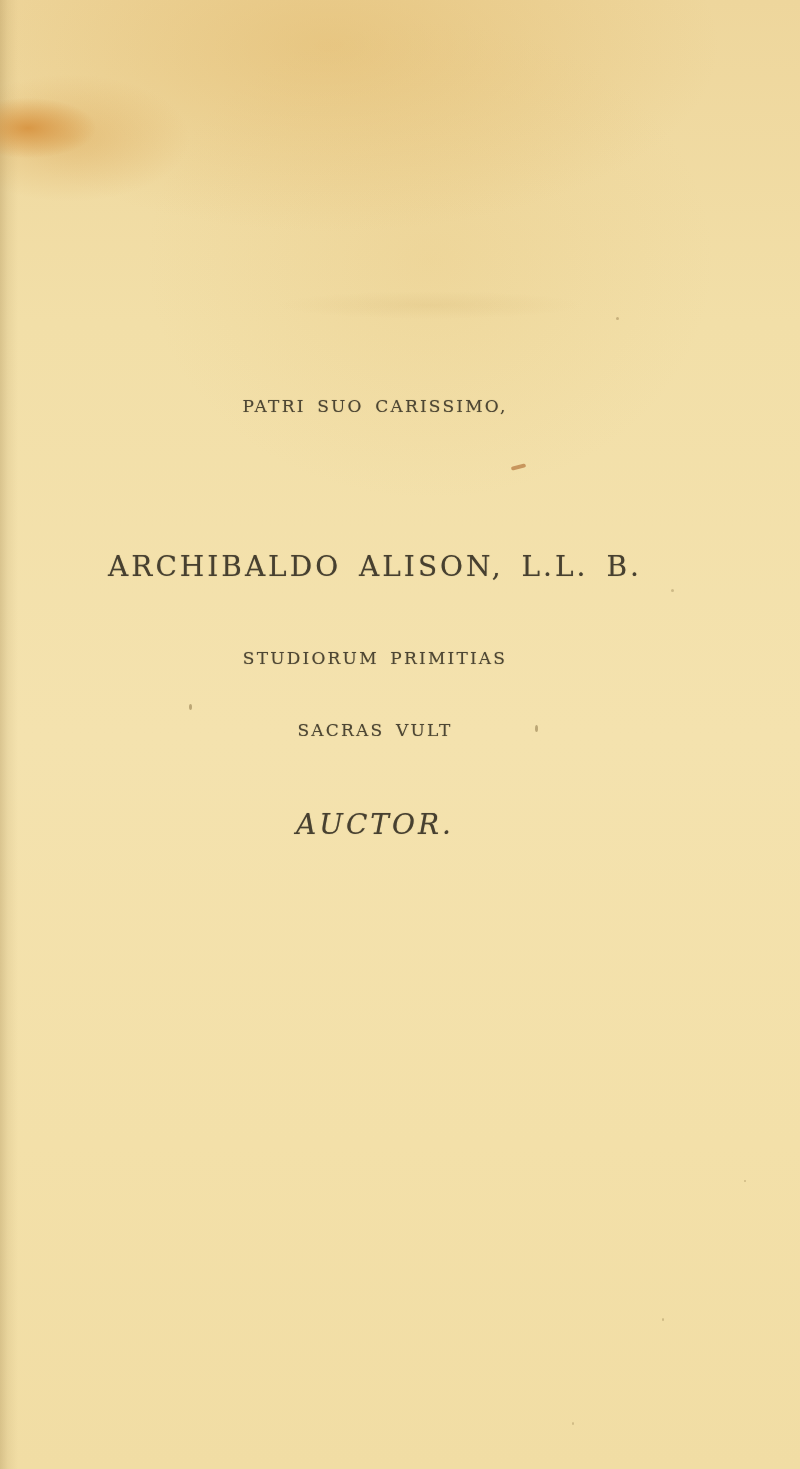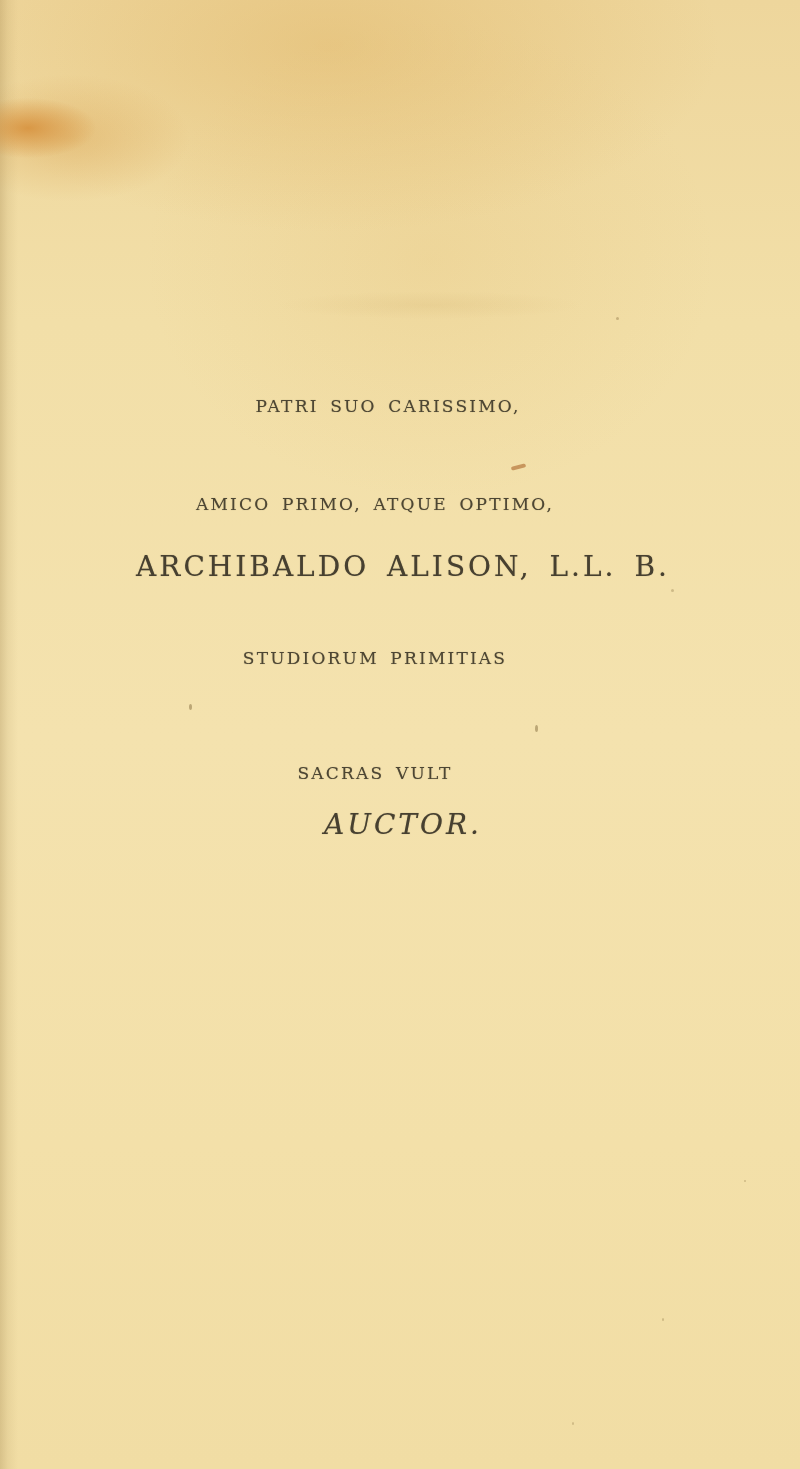--- a/index.html
+++ b/index.html
@@ -45,27 +45,26 @@
     line-height: 1;
     letter-spacing: 2.2px;
     word-spacing: 4px;
   }
   .line.large {
     font-size: 28px;
     line-height: 1;
     letter-spacing: 3px;
     word-spacing: 6px;
     color: #474030;
-    margin-left: 28px;
   }
-  .l1 { top: 398px; margin-left: 13px; }
+  .l1 { top: 398px; }
   .l2 { top: 496px; }
   .l3 { top: 553px; }
   .l4 { top: 650px; text-align: center; }
-  .l5 { top: 765px; }
+  .l5 { top: 722px; }
   .l6 { top: 811px; font-style: italic; }
   
   .speck {
     position: absolute;
     border-radius: 50%;
     background: rgba(120,95,50,0.45);
   }
   .fleck-dash {
     position: absolute;
     border-radius: 3px;
@@ -73,21 +72,20 @@
     transform: rotate(-14deg);
   }
 </style>
 </head>
 <body>
 
 <div class="page">
 
   <div class="line small l1">PATRI SUO CARISSIMO,</div>
 
-  <div class="line small l2">AMICO PRIMO, ATQUE OPTIMO,</div>
 
   <div class="line large l3">ARCHIBALDO ALISON, L.L. B.</div>
 
   <div class="line small l4">STUDIORUM PRIMITIAS</div>
 
   <div class="line small l5">SACRAS VULT</div>
 
   <div class="line large l6">AUCTOR.</div>
 
   <div class="fleck-dash" style="left:511px; top:465px; width:15px; height:4px;"></div>

